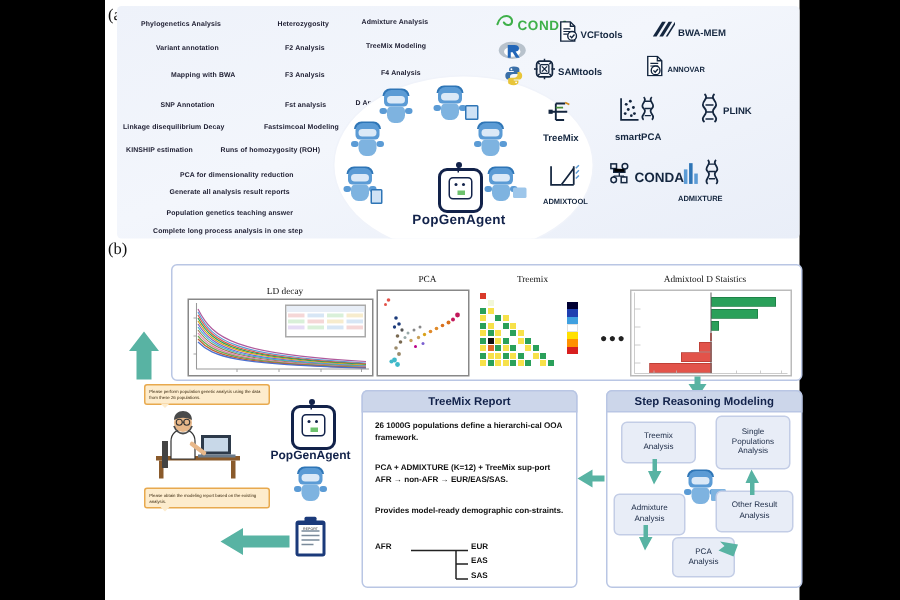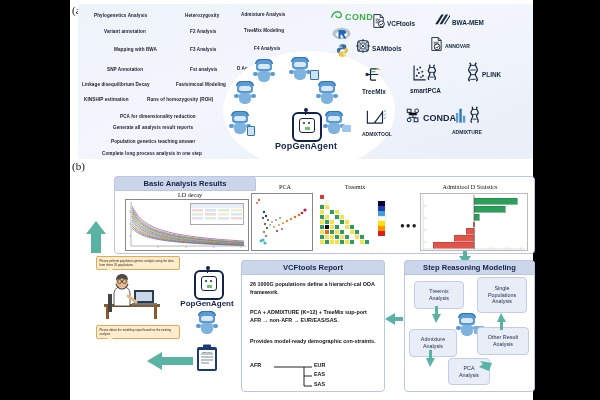--- a/index.html
+++ b/index.html
@@ -331,21 +331,20 @@
         <span class="tlabel small">ADMIXTURE</span>
       </div>
     </div>
   </div>
 
   <div class="panel-label" style="left:2px;top:160px;">(b)</div>
 
   <div id="panel-b">
 
     <div class="bcard" style="left:36px;top:4px;width:419px;height:76px;">
-      <div class="bcard-title" style="left:-1px;top:-1px;width:140px;">Basic Analysis Results</div>
 
       <div class="subtitle" style="left:40px;top:14px;width:70px;">LD decay</div>
       <div class="subtitle" style="left:140px;top:6px;width:60px;">PCA</div>
       <div class="subtitle" style="left:210px;top:6px;width:60px;">Treemix</div>
       <div class="subtitle" style="left:300px;top:6px;width:110px;">Admixtool D Staistics</div>
 
       <div class="plotbox" style="left:10px;top:22px;width:122px;height:50px;">
         <svg width="122" height="50" viewBox="0 0 122 50">
           <g fill="none" stroke-width="0.8">
             <path d="M6 6C16 26 30 36 118 41" stroke="#b05a9c"></path>
@@ -585,21 +584,21 @@
       </svg>
     </div>
 
     <div class="arrow" style="left:68px;top:178px;">
       <svg width="48" height="22" viewBox="0 0 48 22">
         <path d="M1 11L16 2v5h31v8H16v5z" fill="#58b3a3"></path>
       </svg>
     </div>
 
     <div class="bcard" style="left:163px;top:88px;width:142px;height:130px;">
-      <div class="bcard-title" style="left:-1px;top:-1px;width:142px;">VCFtools Report</div>
+      <div class="bcard-title" style="left:-1px;top:-1px;width:142px;">TreeMix Report</div>
 
       <div class="mr-text" style="left:8px;top:19px;width:126px;">26 1000G populations define a hierarchi-cal OOA framework.</div>
       <div class="mr-text" style="left:8px;top:47px;width:126px;">PCA + ADMIXTURE (K=12) + TreeMix sup-port AFR → non-AFR → EUR/EAS/SAS.</div>
       <div class="mr-text" style="left:8px;top:76px;width:126px;">Provides model-ready demographic con-straints.</div>
 
       <div style="position:absolute;left:8px;top:104px;width:120px;height:24px;">
         <svg width="120" height="24" viewBox="0 0 120 24" style="position:absolute;left:0;top:0;">
           <path d="M24 2H54" stroke="#222" stroke-width="1"></path>
           <path d="M54 2V21" stroke="#222" stroke-width="1"></path>
           <path d="M54 2H62M54 11H62M54 21H62" stroke="#222" stroke-width="1"></path>

